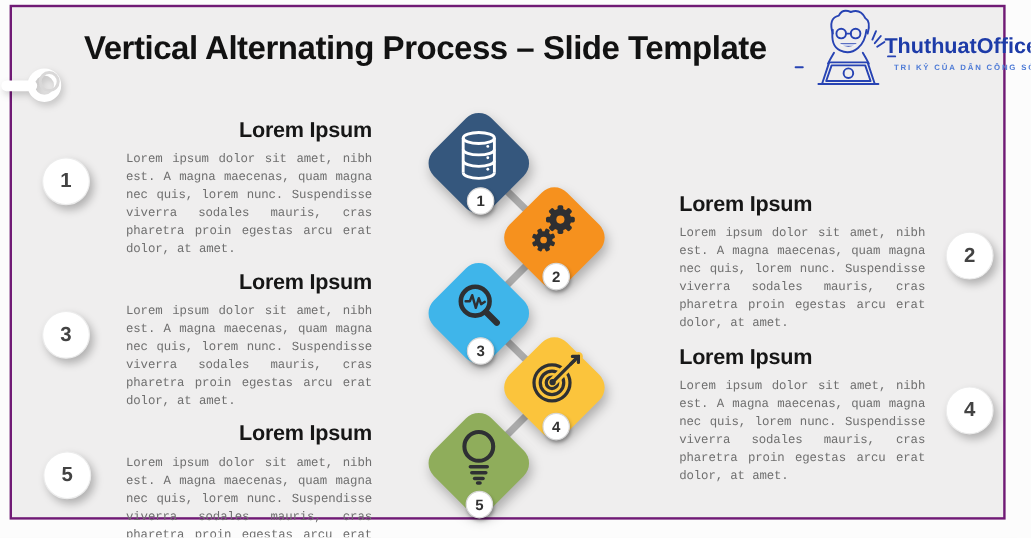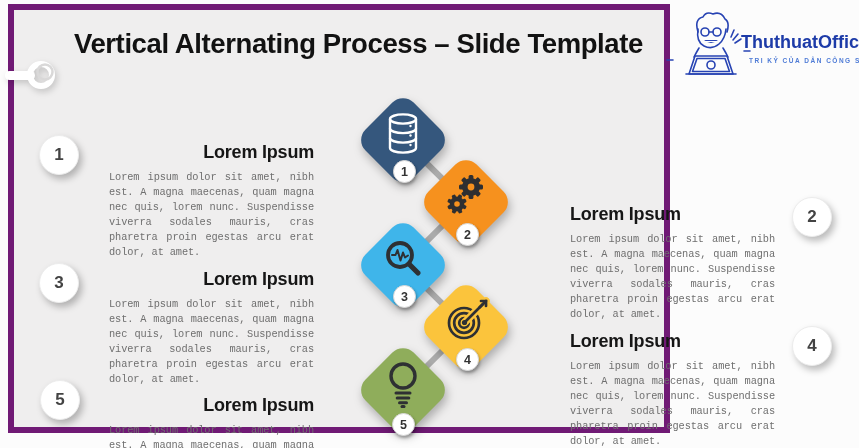--- a/index.html
+++ b/index.html
@@ -1,17 +1,17 @@
 <!DOCTYPE html>
 <html><head>
 <meta charset="utf-8">
 <style>
   html,body{margin:0;padding:0;background:#fdfdfd;font-family:"Liberation Sans",sans-serif;}
   .canvas{position:relative;width:859px;height:448px;overflow:hidden;background:#fcfcfc;}
-  .slide{position:absolute;left:8px;top:4px;width:662px;height:429px;background:#EFEEEE;border:6px solid #701a75;box-sizing:border-box;}
+  .slide{position:absolute;left:8px;top:4px;width:830px;height:429px;background:#EFEEEE;border:2px solid #701a75;box-sizing:border-box;}
 
   
   .title{position:absolute;left:60px;top:18px;z-index:6;font-size:27.5px;font-weight:bold;
          color:#121212;letter-spacing:-0.4px;white-space:nowrap;margin:0;}
 
   
   .keydeco{position:absolute;left:-9px;top:20px;z-index:4;filter:drop-shadow(2px 3px 3px rgba(0,0,0,0.18));}
 
   
   .mascot{position:absolute;left:645px;top:0px;z-index:3;}
@@ -31,21 +31,21 @@
   .dnum{position:absolute;width:23px;height:23px;border-radius:50%;background:#fff;z-index:4;
         border:1px solid #d8d8d8;box-shadow:1px 2px 3px rgba(0,0,0,0.3);box-sizing:border-box;
         display:flex;align-items:center;justify-content:center;font-size:12.5px;font-weight:bold;color:#333;}
 
   
   .side-num{position:absolute;width:40px;height:40px;border-radius:50%;background:#fff;z-index:4;
         box-shadow:3px 4px 7px rgba(0,0,0,0.26);border:1px solid #ececec;box-sizing:border-box;
         display:flex;align-items:center;justify-content:center;font-size:17px;font-weight:bold;color:#434343;}
 
   
-  .tblock{position:absolute;width:205px;z-index:5;margin-top:40px;}
+  .tblock{position:absolute;width:205px;z-index:5;}
   .tblock h2{margin:0 0 7px 0;font-size:18px;color:#161616;letter-spacing:-0.2px;}
   .tblock p{margin:0;font-size:10.3px;line-height:1.45;color:#6F6F6F;text-align:justify;letter-spacing:-0.1px;font-family:Liberation Mono, monospace;}
   .tblock.left{left:95px;} .tblock.left h2{text-align:right;}
   .tblock.right{left:556px;} .tblock.right h2{text-align:left;}
 </style>
 </head>
 <body>
 
 <div class="canvas">
   <div class="slide">

